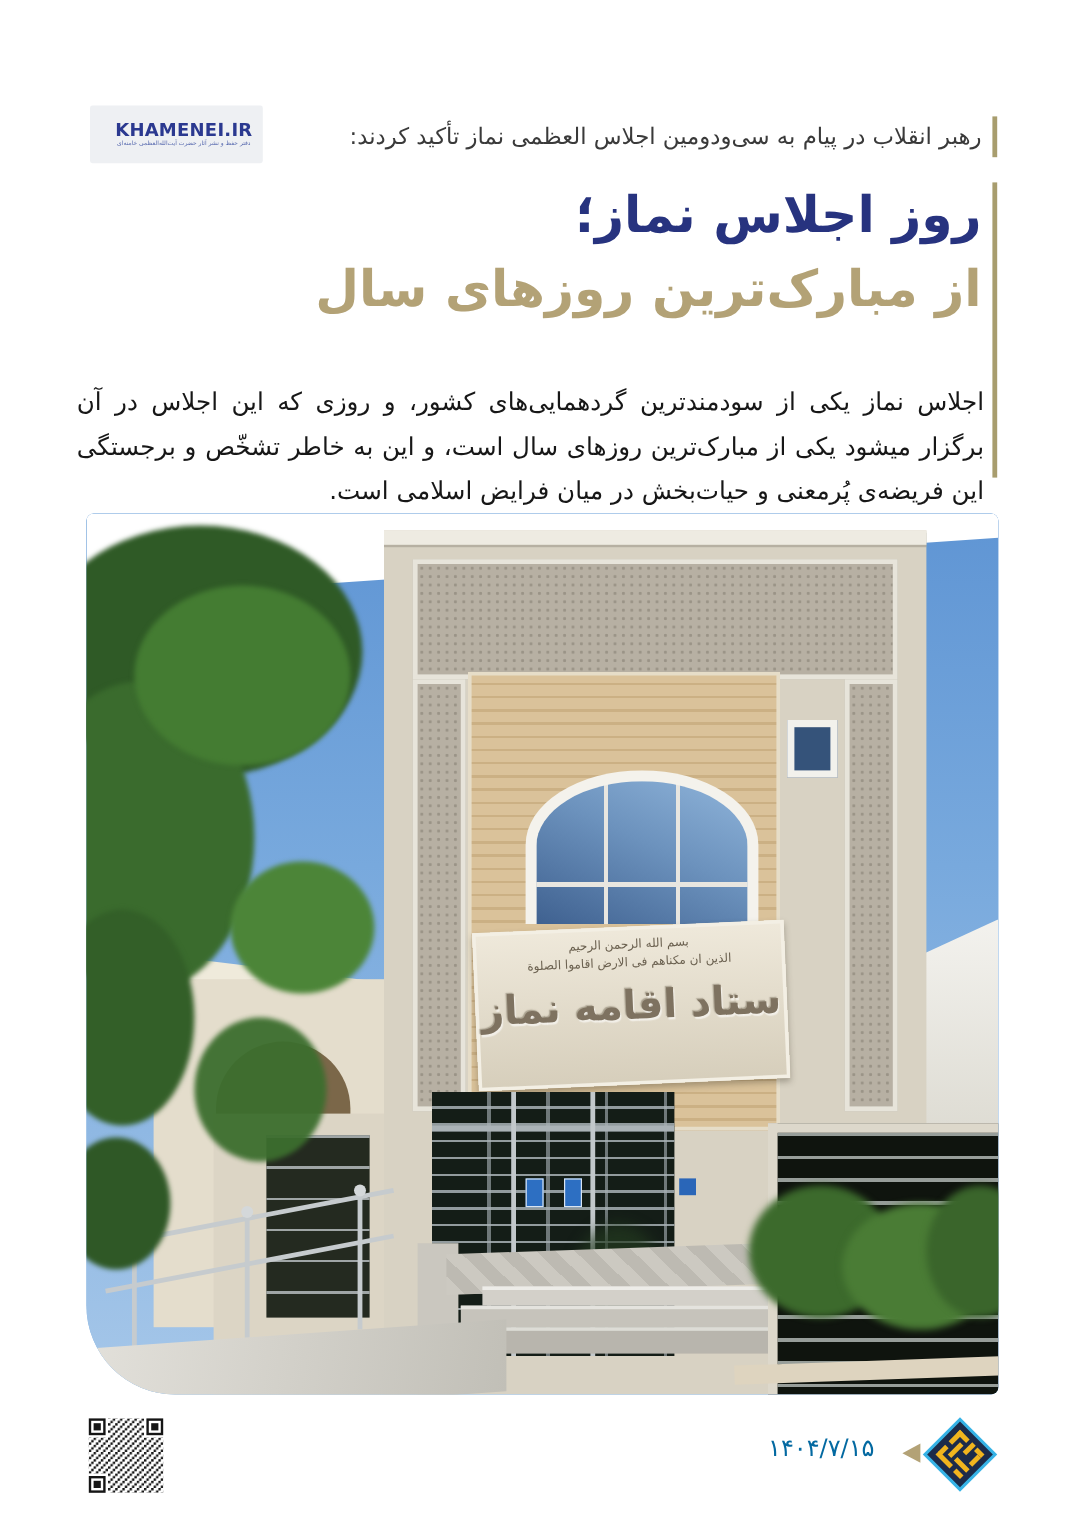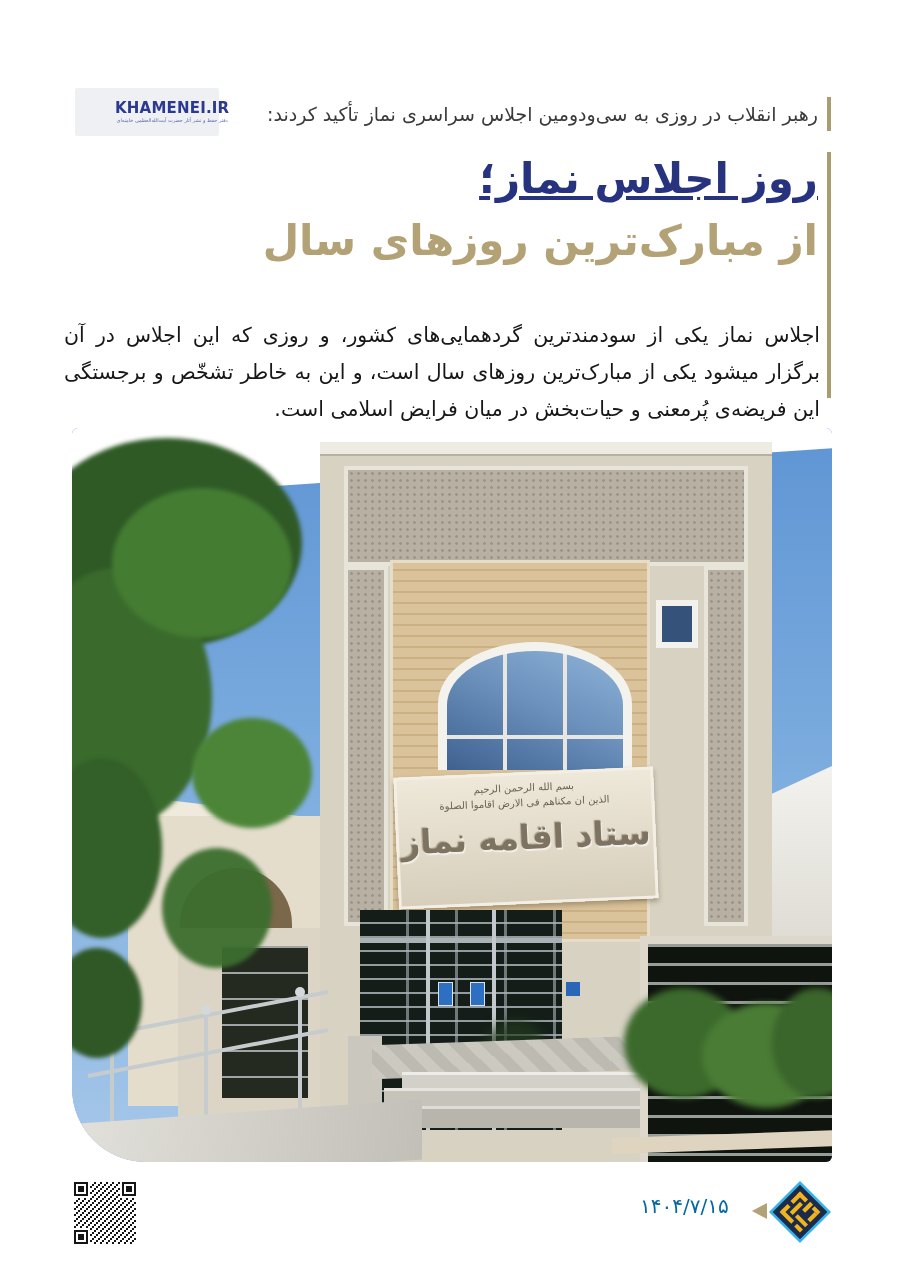--- a/index.html
+++ b/index.html
@@ -3,29 +3,29 @@
 <meta charset="utf-8">
 <style>
   html,body{margin:0;padding:0;}
   body{
     width:904px;height:1280px;position:relative;background:#ffffff;
     font-family:"DejaVu Sans", sans-serif;overflow:hidden;
   }
   .abs{position:absolute;}
   
   .logo-box{left:75px;top:88px;width:144px;height:48px;background:#eef0f3;border-radius:2px;
-    display:flex;align-items:center;gap:20px;padding:0 20px;box-sizing:border-box;}
+    display:flex;align-items:center;gap:1px;padding:0 20px;box-sizing:border-box;}
   .logo-txt{display:flex;flex-direction:column;line-height:1;}
   .logo-name{color:#2b3990;font-weight:bold;font-size:15px;letter-spacing:.2px;}
   .logo-tag{color:#5a6cb0;font-size:5px;margin-top:2px;text-align:center;}
   .gold-bar{background:#a89d6e;width:4px;}
   .kicker{right:86px;top:99px;width:720px;text-align:right;direction:rtl;
     color:#3a3a3a;font-size:19px;font-weight:500;line-height:30px;}
   .title-block{right:86px;top:148px;width:740px;text-align:right;direction:rtl;line-height:62px;}
-  .title-l1{color:#27337f;font-size:42px;font-weight:bold;text-decoration:underline;}
+  .title-l1{color:#27337f;font-size:42px;font-weight:bold;}
   .title-l2{color:#b3a276;font-size:42px;font-weight:bold;}
   .paragraph{right:84px;top:296px;width:756px;direction:rtl;text-align:justify;
     color:#171717;font-size:20.5px;line-height:37px;font-weight:400;}
   
   .photo{left:72px;top:428px;width:760px;height:734px;overflow:hidden;
     border-radius:6px 6px 6px 74px;background:#7fb0e0;}
   .sky{left:0;top:0;right:0;bottom:0;background:linear-gradient(180deg,#5f95d4 0%,#78a9dd 40%,#a6c7e9 100%);}
   .sky-white{left:0;top:0;width:760px;height:72px;background:#ffffff;
     clip-path:polygon(0 0,100% 0,100% 28%,0 100%);}
   .wall-right{right:0;top:338px;width:66px;height:190px;
@@ -119,21 +119,21 @@
     </g>
     <rect x="15.5" y="15.5" width="5" height="5" fill="#2b3990"></rect>
   </svg>
   <div class="logo-txt">
     <span class="logo-name">KHAMENEI.IR</span>
     <span class="logo-tag" dir="rtl">دفتر حفظ و نشر آثار حضرت آیت‌الله‌العظمی خامنه‌ای</span>
   </div>
 </div>
 
 <div class="abs gold-bar" style="left:827px;top:97px;height:34px;"></div>
-<div class="abs kicker">رهبر انقلاب در روزی به سی‌ودومین اجلاس سراسری نماز تأکید کردند:</div>
+<div class="abs kicker">رهبر انقلاب در پیام به سی‌ودومین اجلاس العظمی نماز تأکید کردند:</div>
 
 <div class="abs gold-bar" style="left:827px;top:152px;height:246px;"></div>
 <div class="abs title-block">
   <div class="title-l1">روز اجلاس نماز؛</div>
   <div class="title-l2">از مبارک‌ترین روزهای سال</div>
 </div>
 
 <p class="abs paragraph">اجلاس نماز یکی از سودمندترین گردهمایی‌های کشور، و روزی که این اجلاس در آن برگزار میشود یکی از مبارک‌ترین روزهای سال است، و این به خاطر تشخّص و برجستگی این فریضه‌ی پُرمعنی و حیات‌بخش در میان فرایض اسلامی است.</p>
 
 <div class="abs photo">

